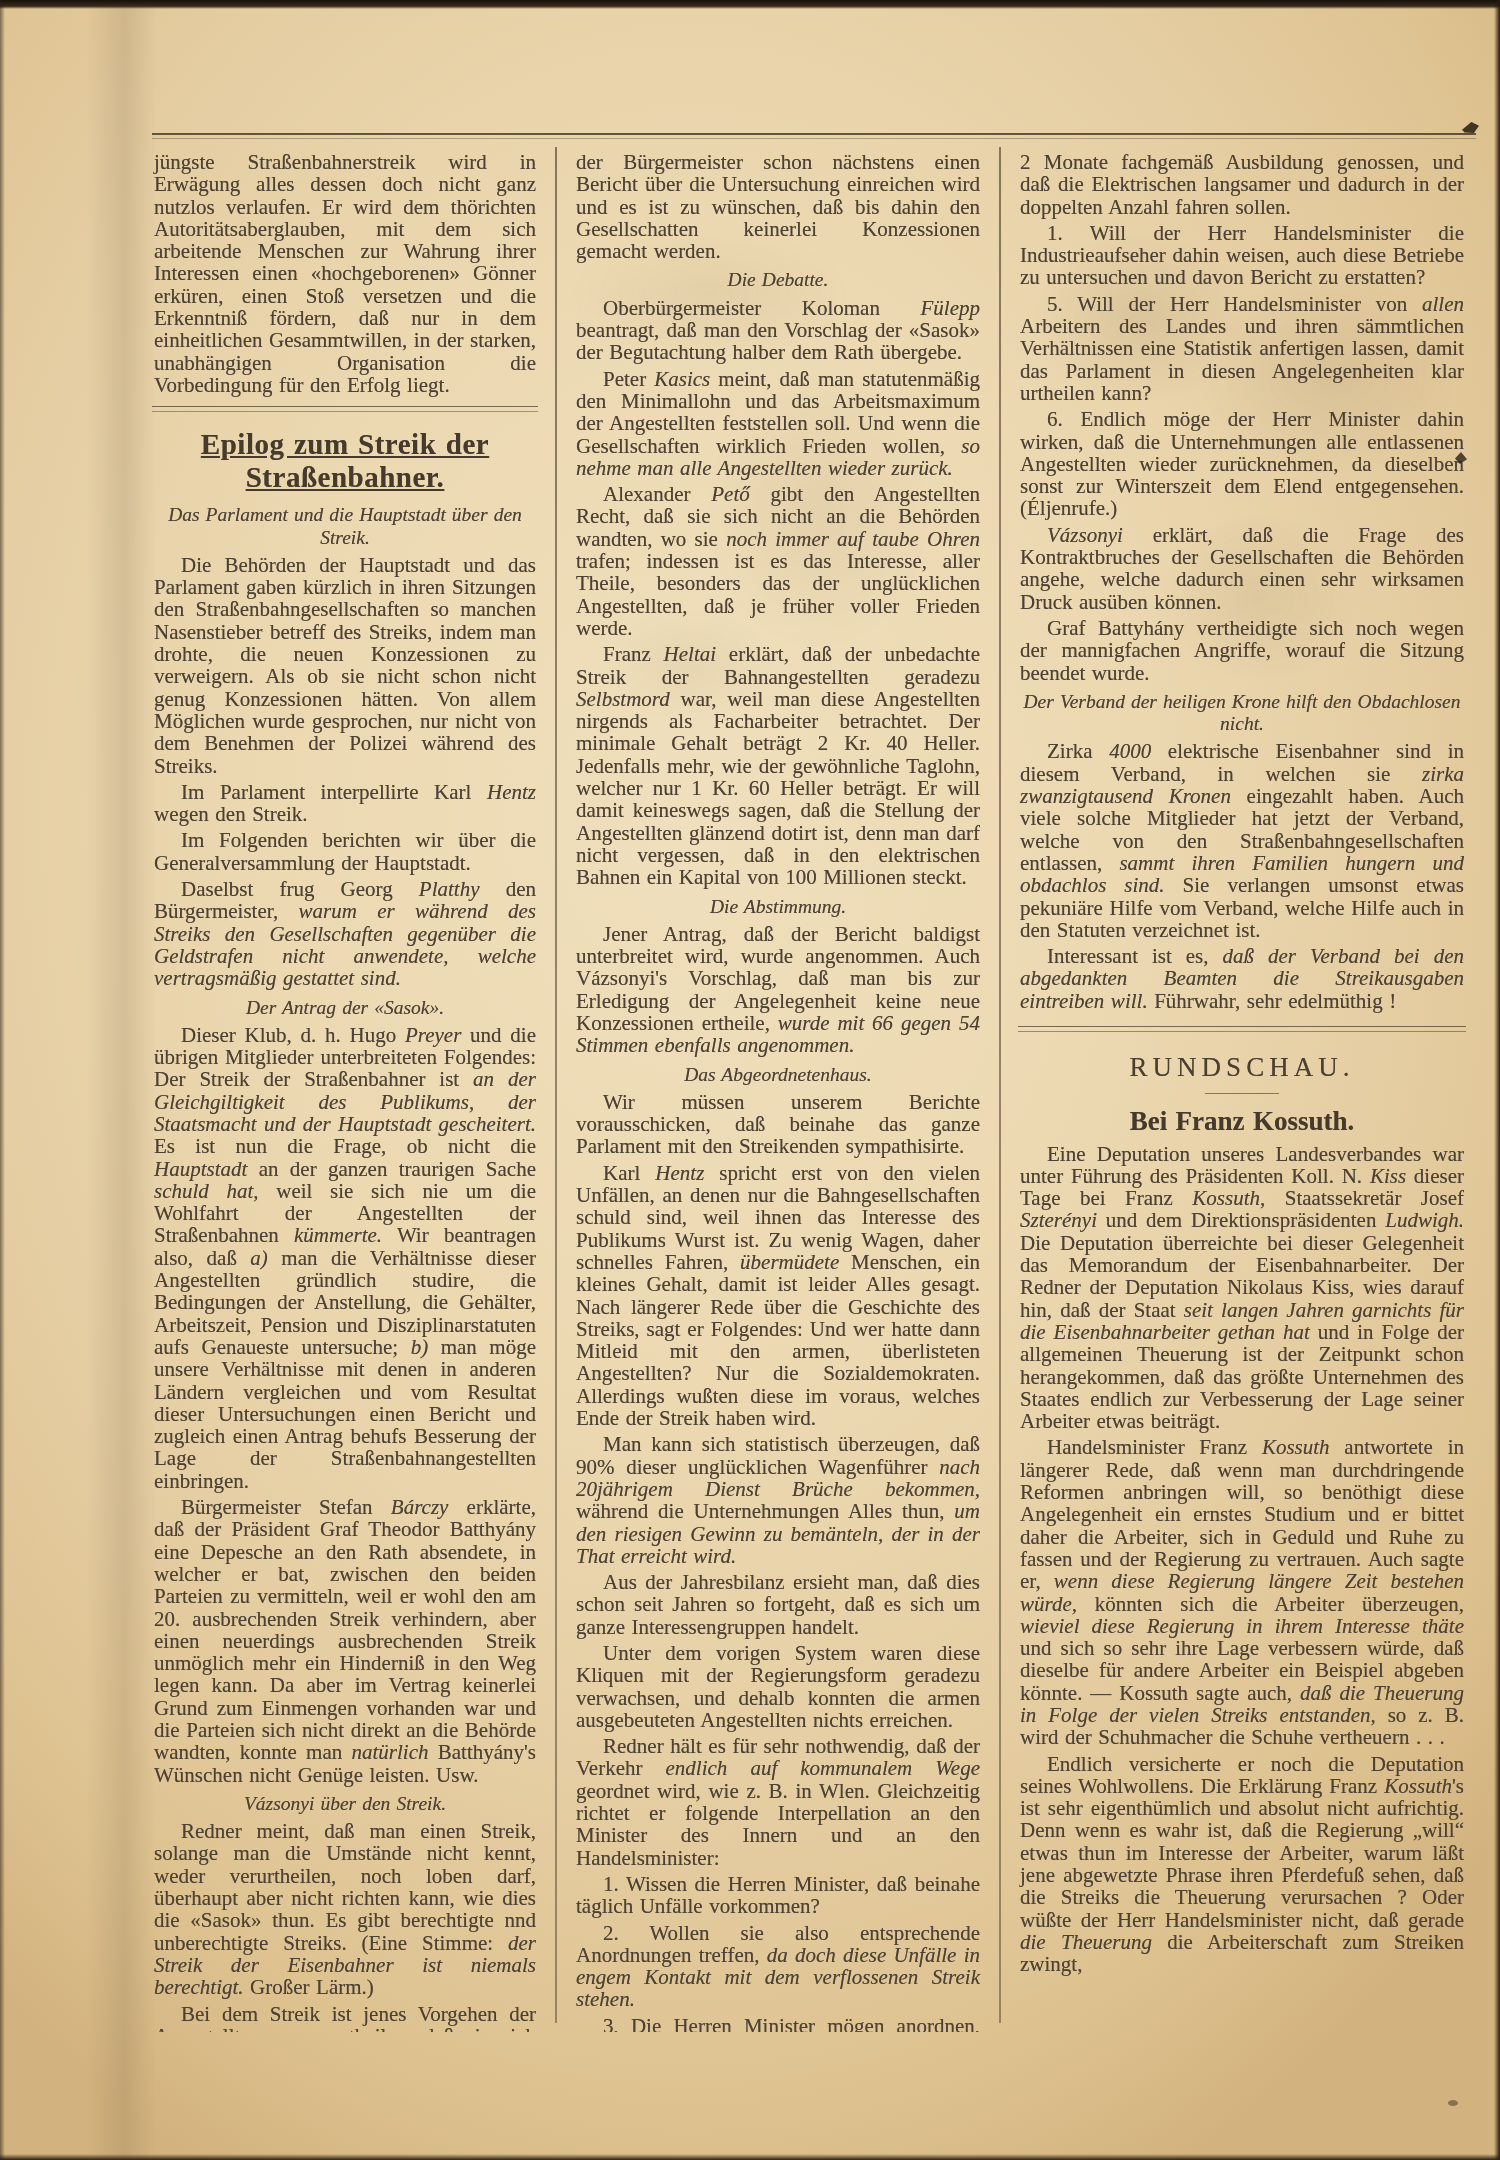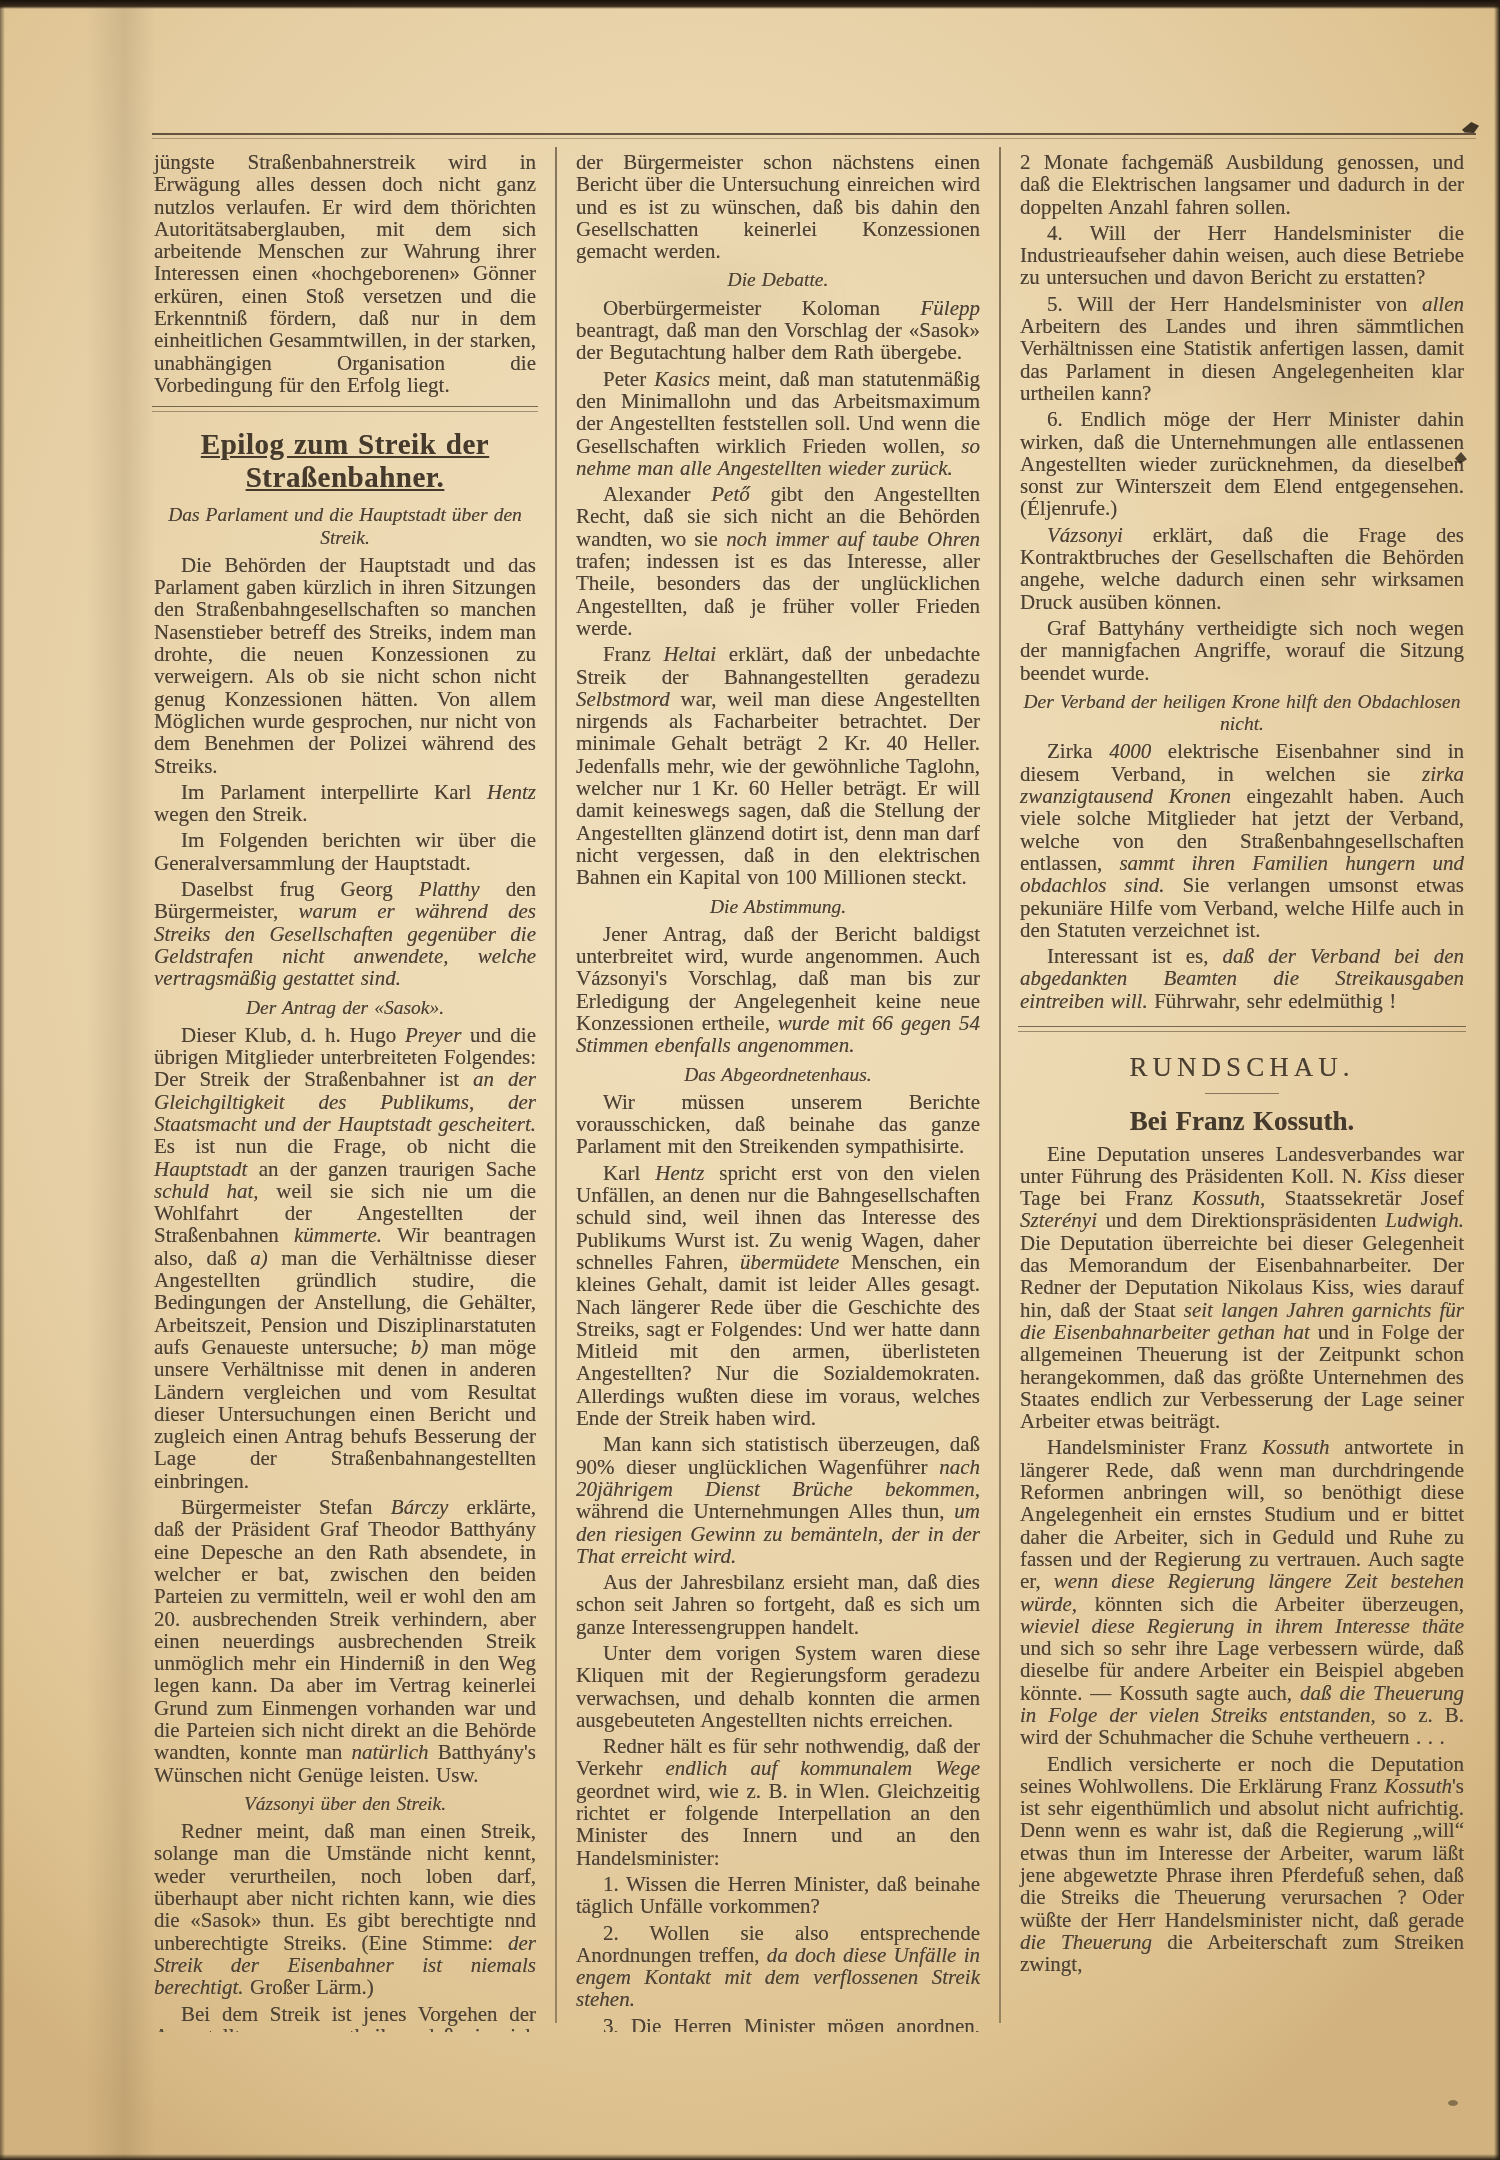--- a/index.html
+++ b/index.html
@@ -111,21 +111,21 @@
         <p class="body">Aus der Jahresbilanz ersieht man, daß dies schon seit Jahren so fortgeht, daß es sich um ganze Interessengruppen handelt.</p>
         <p class="body">Unter dem vorigen System waren diese Kliquen mit der Regierungsform geradezu verwachsen, und dehalb konnten die armen ausgebeuteten Angestellten nichts erreichen.</p>
         <p class="body">Redner hält es für sehr nothwendig, daß der Verkehr <i>endlich auf kommunalem Wege</i> geordnet wird, wie z. B. in Wlen. Gleichzeitig richtet er folgende Interpellation an den Minister des Innern und an den Handelsminister:</p>
         <p class="body">1. Wissen die Herren Minister, daß beinahe täglich Unfälle vorkommen?</p>
         <p class="body">2. Wollen sie also entsprechende Anordnungen treffen, <i>da doch diese Unfälle in engem Kontakt mit dem verflossenen Streik stehen.</i></p>
         <p class="body">3, Die Herren Minister mögen anordnen, daß der Fahrplan der Straßenbahnen pünktlich eingehalten werde, daß man nur solche Wagenführer anstelle, welche wenigstens</p>
       </section>
     <div class="vrule"></div>
     <section class="col col3">
         <p class="body-flush">2 Monate fachgemäß Ausbildung genossen, und daß die Elektrischen langsamer und dadurch in der doppelten Anzahl fahren sollen.</p>
-        <p class="body">4. Will der Herr Handelsminister die Industrieaufseher dahin weisen, auch diese Betriebe zu untersuchen und davon Bericht zu erstatten?</p>
+        <p class="body">1. Will der Herr Handelsminister die Industrieaufseher dahin weisen, auch diese Betriebe zu untersuchen und davon Bericht zu erstatten?</p>
         <p class="body">5. Will der Herr Handelsminister von <i>allen</i> Arbeitern des Landes und ihren sämmtlichen Verhältnissen eine Statistik anfertigen lassen, damit das Parlament in diesen Angelegenheiten klar urtheilen kann?</p>
         <p class="body">6. Endlich möge der Herr Minister dahin wirken, daß die Unternehmungen alle entlassenen Angestellten wieder zurücknehmen, da dieselben sonst zur Winterszeit dem Elend entgegensehen. (Éljenrufe.)</p>
         <p class="body"><i>Vázsonyi</i> erklärt, daß die Frage des Kontraktbruches der Gesellschaften die Behörden angehe, welche dadurch einen sehr wirksamen Druck ausüben können.</p>
         <p class="body">Graf Battyhány vertheidigte sich noch wegen der mannigfachen Angriffe, worauf die Sitzung beendet wurde.</p>
         <p class="subhead">Der Verband der heiligen Krone hilft den Obdachlosen nicht.</p>
         <p class="body">Zirka <i>4000</i> elektrische Eisenbahner sind in diesem Verband, in welchen sie <i>zirka zwanzigtausend Kronen</i> eingezahlt haben. Auch viele solche Mitglieder hat jetzt der Verband, welche von den Straßenbahngesellschaften entlassen, <i>sammt ihren Familien hungern und obdachlos sind.</i> Sie verlangen umsonst etwas pekuniäre Hilfe vom Verband, welche Hilfe auch in den Statuten verzeichnet ist.</p>
         <p class="body">Interessant ist es, <i>daß der Verband bei den abgedankten Beamten die Streikausgaben eintreiben will.</i> Führwahr, sehr edelmüthig !</p>
         <div class="rule-double"></div>
         <p class="section-title">RUNDSCHAU.</p>
         <div class="rule-short"></div>

